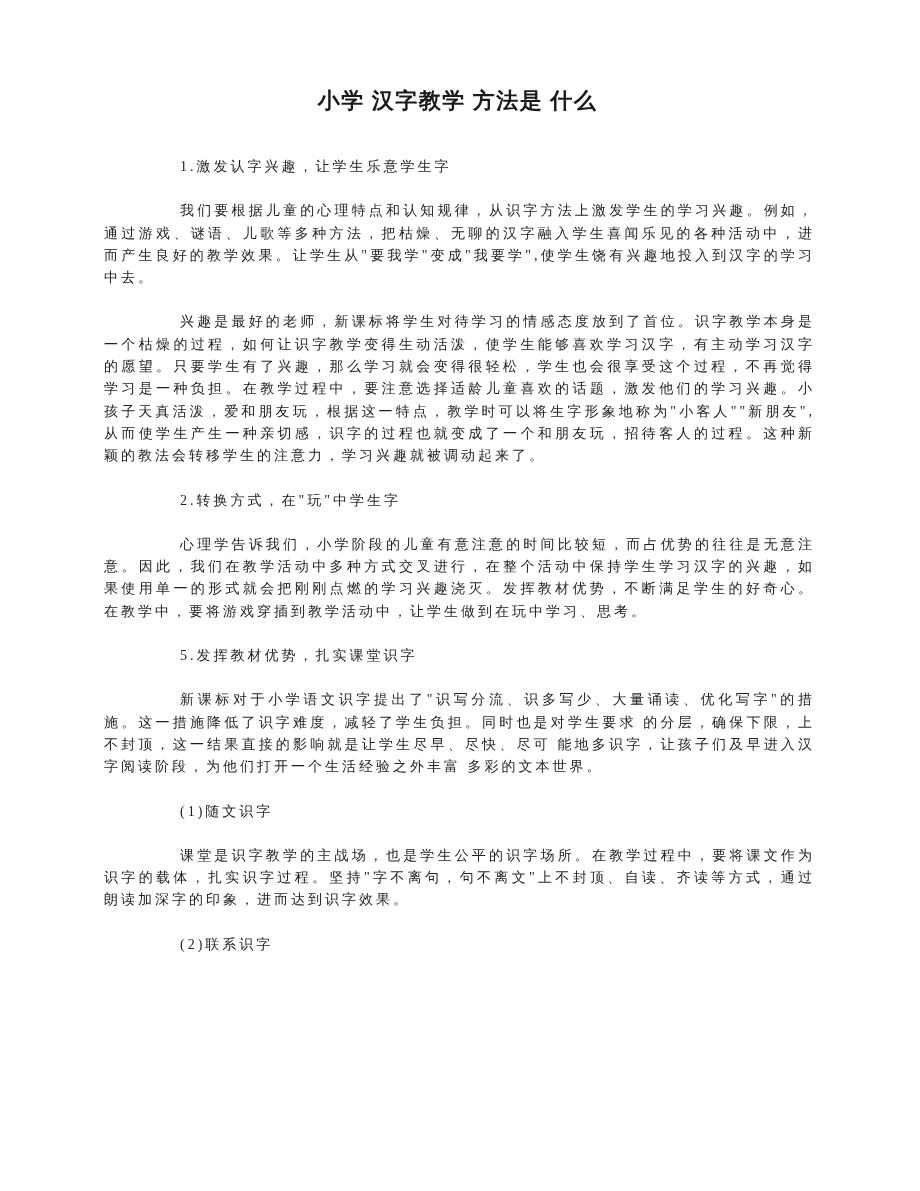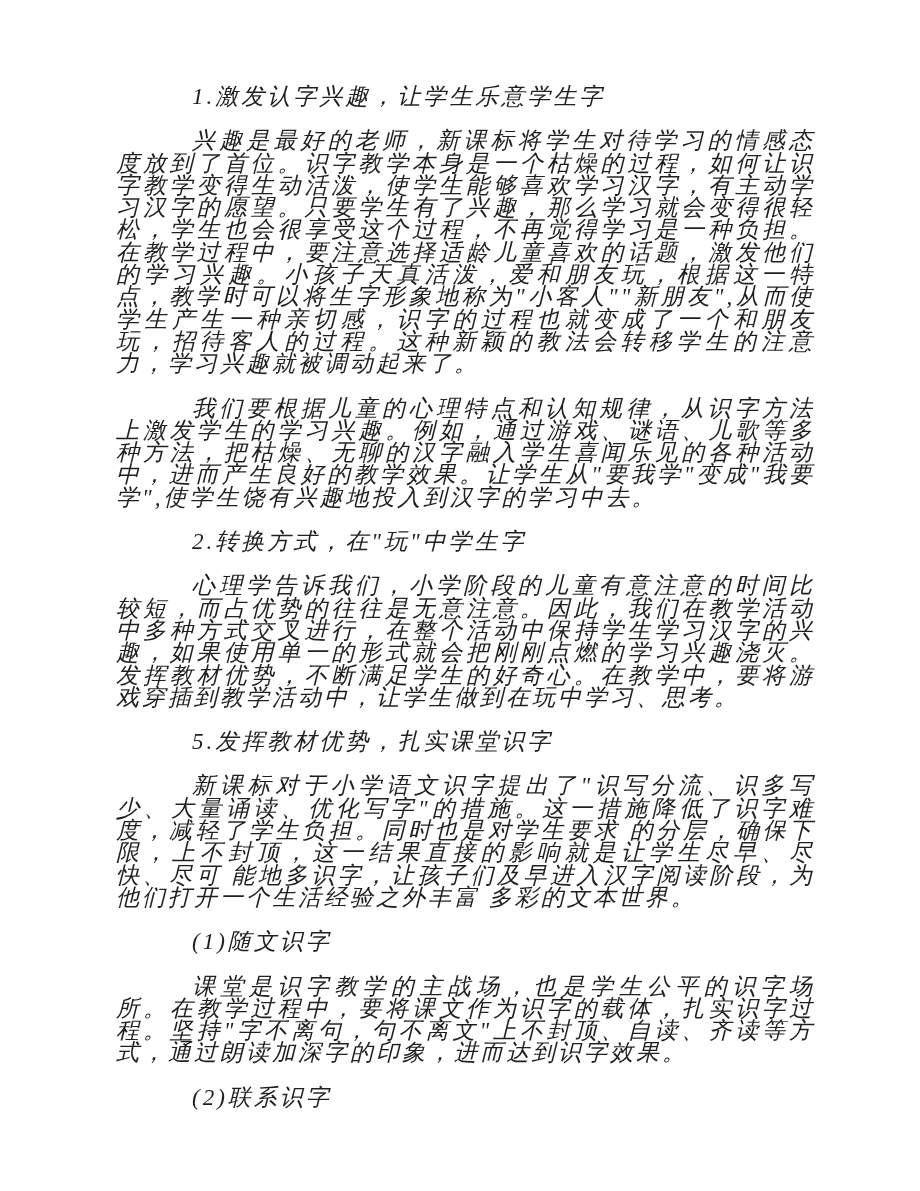--- a/index.html
+++ b/index.html
@@ -21,42 +21,42 @@
   .doc-title {
     margin: 0 0 40px 0;
     text-align: center;
     font-size: 22px;
     font-weight: bold;
     letter-spacing: 1.5px;
     color: #1a1a1a;
     white-space: pre;
   }
   .block {
-    margin: 0 0 22px 16px;
-    font-size: 23px;
+    margin: 0 0 22px 4px;
+    font-size: 14px;
     line-height: 22.3px;
     letter-spacing: 3px;
     text-indent: 76px;
-    font-style: italic;
   }
   .paragraph {
     text-align: justify;
   }
   .heading {
     text-align: left;
   }
 </style>
 </head>
 <body>
 
 <div class="page">
+  <h1 class="doc-title">小学 汉字教学 方法是 什么</h1>
   <div>
       <p class="block heading">1.激发认字兴趣，让学生乐意学生字</p>
+      <p class="block paragraph">我们要根据儿童的心理特点和认知规律，从识字方法上激发学生的学习兴趣。例如，通过游戏、谜语、儿歌等多种方法，把枯燥、无聊的汉字融入学生喜闻乐见的各种活动中，进而产生良好的教学效果。让学生从"要我学"变成"我要学",使学生饶有兴趣地投入到汉字的学习中去。</p>
       <p class="block paragraph">兴趣是最好的老师，新课标将学生对待学习的情感态度放到了首位。识字教学本身是一个枯燥的过程，如何让识字教学变得生动活泼，使学生能够喜欢学习汉字，有主动学习汉字的愿望。只要学生有了兴趣，那么学习就会变得很轻松，学生也会很享受这个过程，不再觉得学习是一种负担。在教学过程中，要注意选择适龄儿童喜欢的话题，激发他们的学习兴趣。小孩子天真活泼，爱和朋友玩，根据这一特点，教学时可以将生字形象地称为"小客人""新朋友",从而使学生产生一种亲切感，识字的过程也就变成了一个和朋友玩，招待客人的过程。这种新颖的教法会转移学生的注意力，学习兴趣就被调动起来了。</p>
-      <p class="block paragraph">我们要根据儿童的心理特点和认知规律，从识字方法上激发学生的学习兴趣。例如，通过游戏、谜语、儿歌等多种方法，把枯燥、无聊的汉字融入学生喜闻乐见的各种活动中，进而产生良好的教学效果。让学生从"要我学"变成"我要学",使学生饶有兴趣地投入到汉字的学习中去。</p>
       <p class="block heading">2.转换方式，在"玩"中学生字</p>
       <p class="block paragraph">心理学告诉我们，小学阶段的儿童有意注意的时间比较短，而占优势的往往是无意注意。因此，我们在教学活动中多种方式交叉进行，在整个活动中保持学生学习汉字的兴趣，如果使用单一的形式就会把刚刚点燃的学习兴趣浇灭。发挥教材优势，不断满足学生的好奇心。在教学中，要将游戏穿插到教学活动中，让学生做到在玩中学习、思考。</p>
       <p class="block heading">5.发挥教材优势，扎实课堂识字</p>
       <p class="block paragraph">新课标对于小学语文识字提出了"识写分流、识多写少、大量诵读、优化写字"的措施。这一措施降低了识字难度，减轻了学生负担。同时也是对学生要求 的分层，确保下限，上不封顶，这一结果直接的影响就是让学生尽早、尽快、尽可 能地多识字，让孩子们及早进入汉字阅读阶段，为他们打开一个生活经验之外丰富 多彩的文本世界。</p>
       <p class="block heading">(1)随文识字</p>
       <p class="block paragraph">课堂是识字教学的主战场，也是学生公平的识字场所。在教学过程中，要将课文作为识字的载体，扎实识字过程。坚持"字不离句，句不离文"上不封顶、自读、齐读等方式，通过朗读加深字的印象，进而达到识字效果。</p>
       <p class="block heading">(2)联系识字</p>
     </div>
 </div>
 

